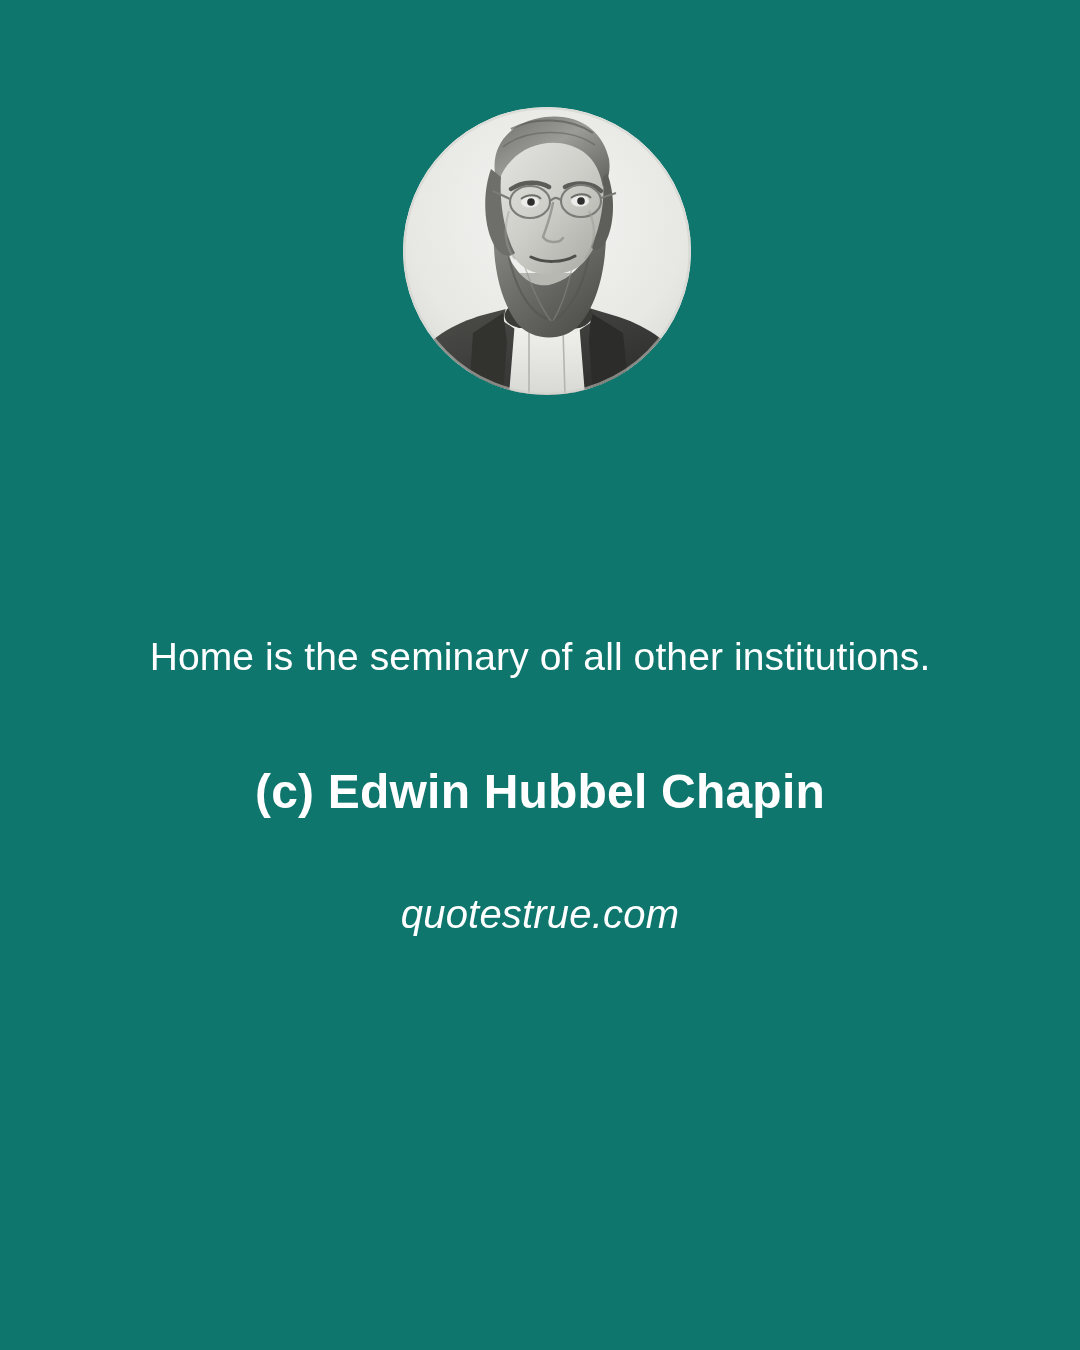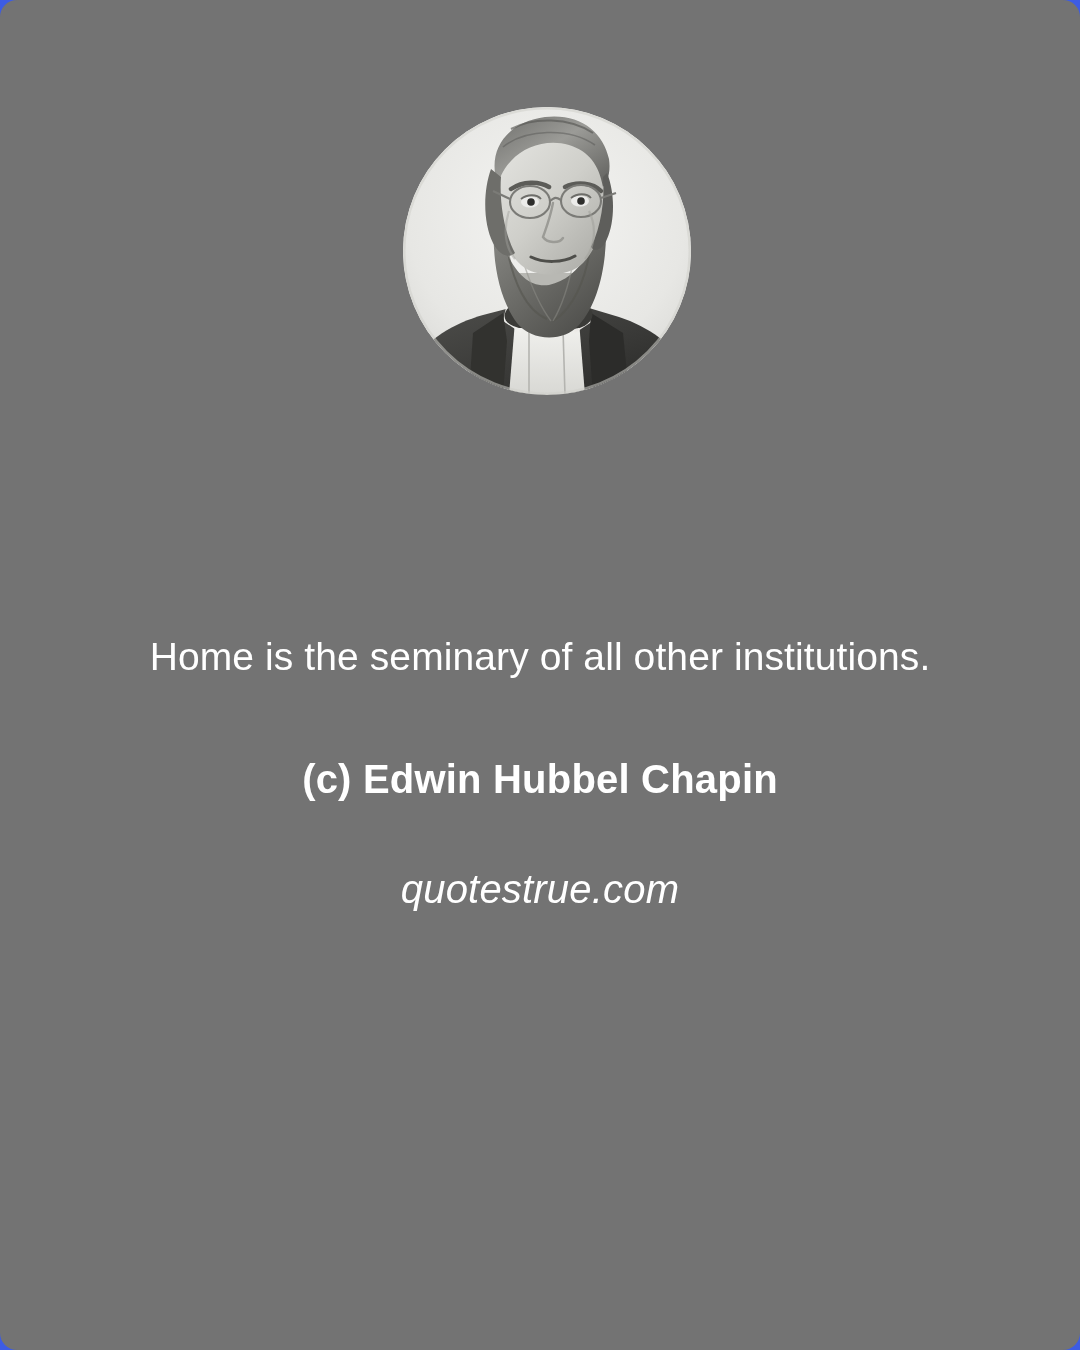--- a/index.html
+++ b/index.html
@@ -13,23 +13,22 @@
     height: 1350px;
     background: #3D5CE4;
     font-family: "Liberation Sans", sans-serif;
     overflow: hidden;
   }
 
   .card {
     position: relative;
     width: 1080px;
     height: 1350px;
-    background: #737373;
+    background: #0f766e;
     box-sizing: border-box;
-    border-radius: 17px;
   }
 
   
   .portrait-wrap {
     position: absolute;
     left: 403px;
     top: 107px;
     width: 288px;
     height: 288px;
     border-radius: 50%;
@@ -60,25 +59,25 @@
     font-family: "Liberation Sans", sans-serif;
     font-size: 39px;
     font-weight: 400;
     line-height: 1.68;
     letter-spacing: 0.1px;
     padding-top: 24px;
   }
 
   .author-text {
     display: block;
-    margin: 8px auto;
+    margin: 16px auto;
     width: 900px;
     color: #FFFFFF;
     font-family: "Liberation Sans", sans-serif;
-    font-size: 40px;
+    font-size: 48px;
     font-weight: 700;
     line-height: 1.2;
     letter-spacing: 0.2px;
     padding-top: 57px;
   }
 
   .site-text {
     display: block;
     margin: 0 auto;
     width: 900px;

